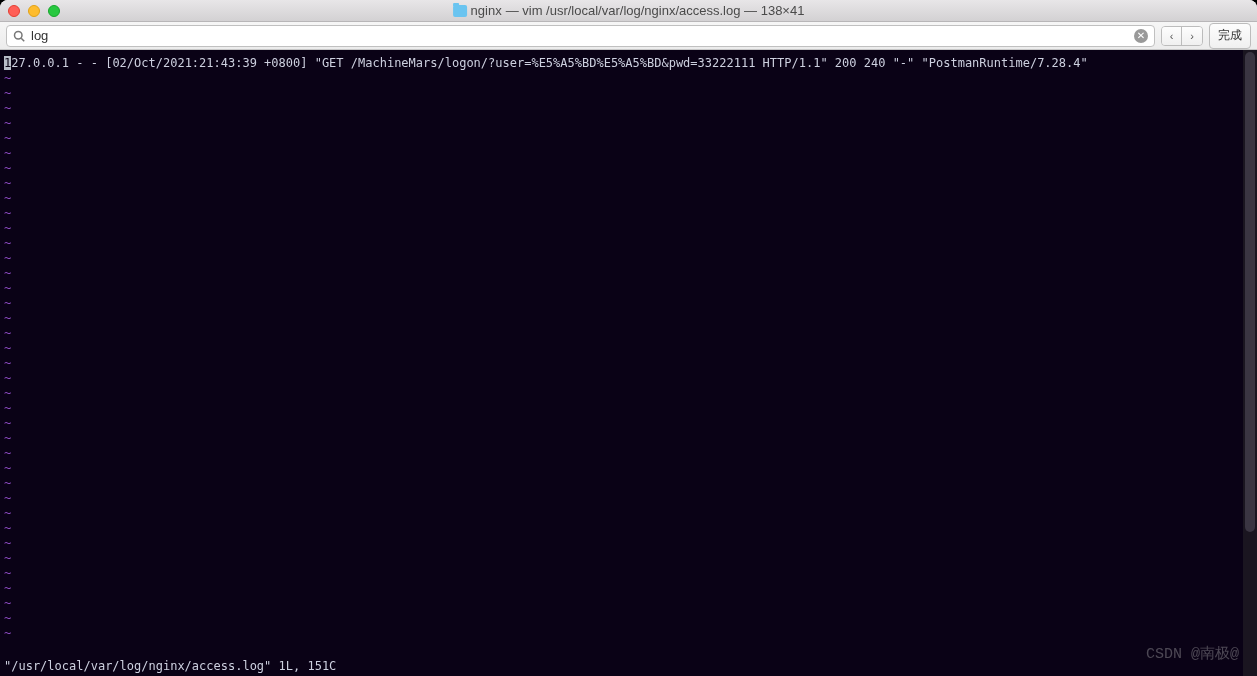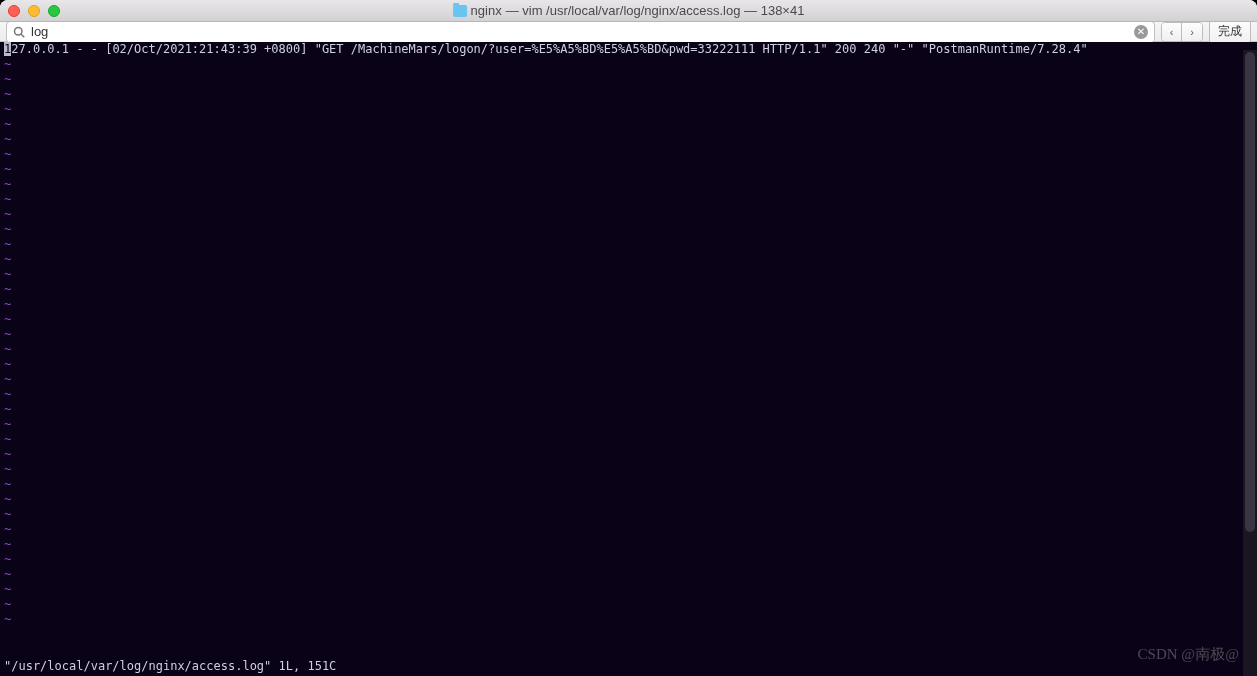--- a/index.html
+++ b/index.html
@@ -67,21 +67,21 @@
       content: "";
       position: absolute;
       top: -2px;
       left: 0;
       width: 6px;
       height: 3px;
       background: #6ac4f0;
       border-radius: 1px 1px 0 0;
     }
     .searchbar {
-      height: 20px;
+      height: 28px;
       background: linear-gradient(#f6f6f6, #ececec);
       display: flex;
       align-items: center;
       padding: 3px 6px;
       gap: 6px;
       border-bottom: 1px solid #c8c8c8;
     }
     .search-input-wrap {
       flex: 1;
       display: flex;
@@ -151,21 +151,21 @@
       align-items: center;
       cursor: pointer;
     }
     .terminal {
       flex: 1;
       background: #0a0216;
       font-family: "Menlo", "Monaco", "Consolas", monospace;
       font-size: 12px;
       line-height: 15px;
       color: #cdd0df;
-      padding: 0 0 2px 4px;
+      padding: 6px 0 2px 4px;
       position: relative;
       overflow: hidden;
     }
     .terminal-content {
       white-space: pre;
     }
     .log-line {
       color: #cdd0df;
     }
     .log-highlight {
@@ -200,21 +200,21 @@
       height: 480px;
       background: #3a3542;
       border-radius: 5px;
     }
     .watermark {
       position: absolute;
       bottom: 14px;
       right: 18px;
       color: rgba(200,200,200,0.35);
       font-size: 15px;
-      font-family: Liberation Serif, serif;
+      font-family: Liberation Mono, monospace;
       pointer-events: none;
     }
   </style>
 </head>
 <body>
 
 <div class="window">
   <div class="titlebar">
     <div class="traffic-lights">
       <div class="traffic-light tl-close"></div>

